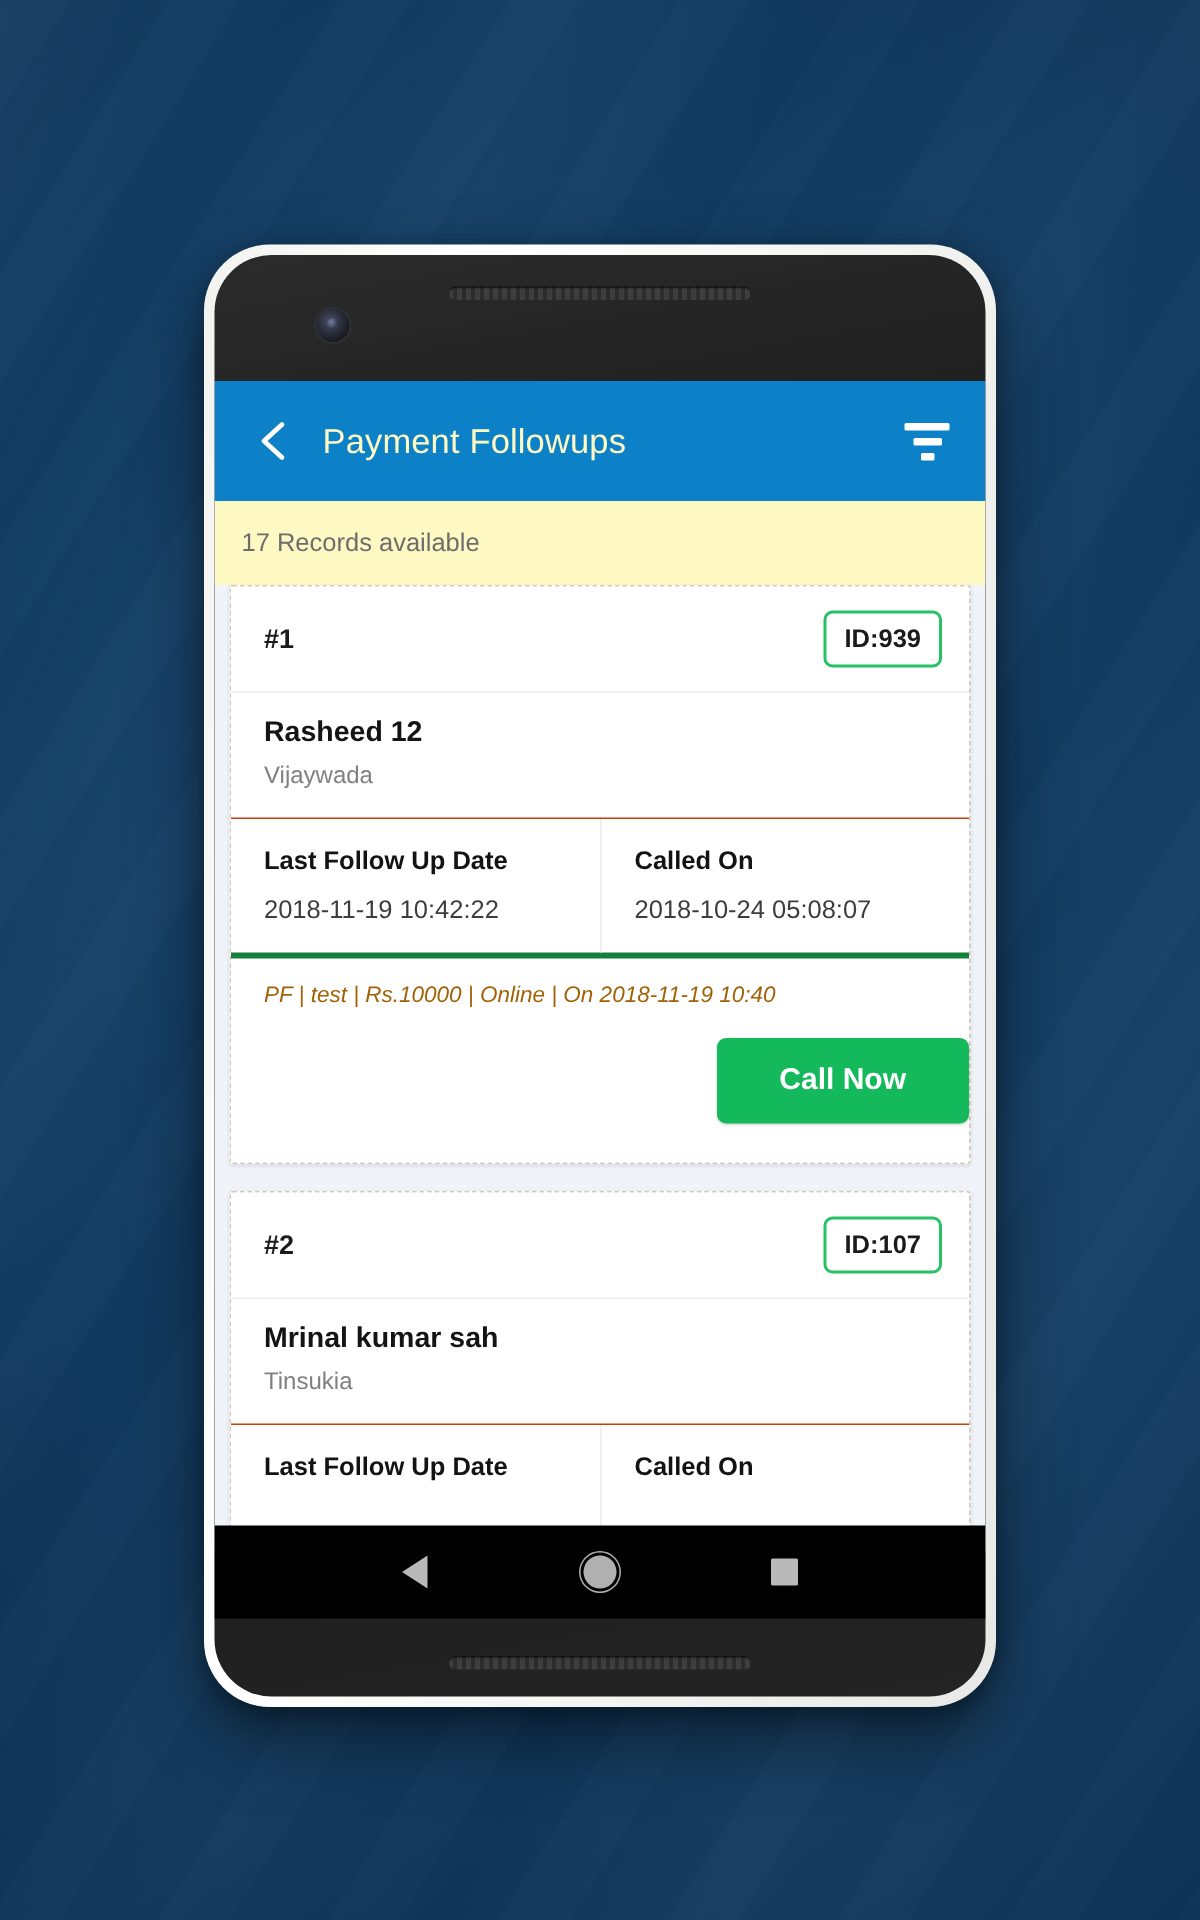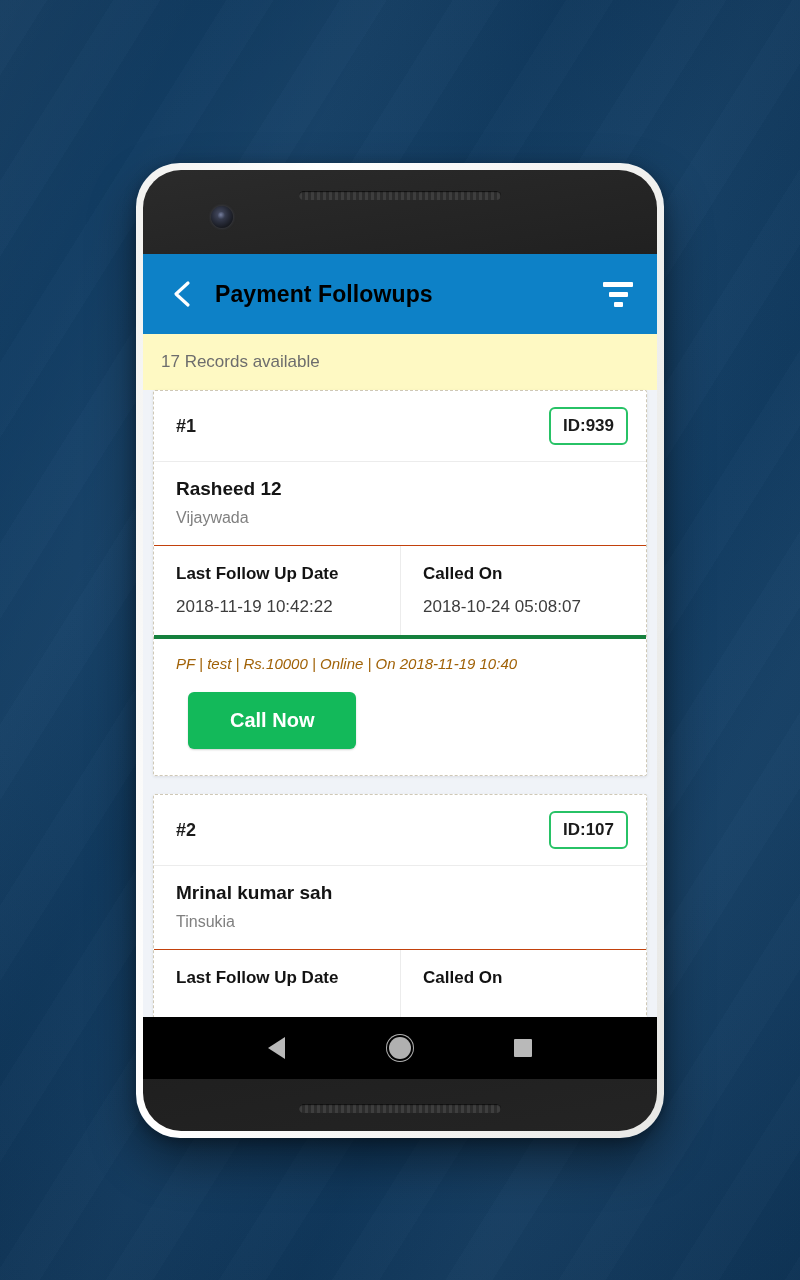--- a/index.html
+++ b/index.html
@@ -120,23 +120,23 @@
     width: 26px;
     height: 30px;
     flex: 0 0 auto;
     display: flex;
     align-items: center;
     justify-content: center;
   }
   .back-icon svg { display: block; }
   .appbar-title {
     flex: 1;
-    color: #000000;
+    color: #fef9c3;
     font-size: 23px;
-    font-weight: bold;
+    font-weight: normal;
     letter-spacing: 0.1px;
     margin-left: 20px;
   }
   .filter-icon {
     width: 34px;
     height: 30px;
     flex: 0 0 auto;
     display: flex;
     flex-direction: column;
     align-items: center;
@@ -241,21 +241,21 @@
 
   .card-note {
     padding: 16px 22px 14px 22px;
     font-size: 15px;
     font-style: italic;
     color: #a16207;
   }
 
   .card-action {
     display: flex;
-    justify-content: flex-start;
+    justify-content: flex-end;
     padding: 6px 0 26px 0;
     margin-left: 34px;
   }
   .call-btn {
     background: #13b95a;
     color: #ffffff;
     border: none;
     border-radius: 6px;
     font-family: "Liberation Sans", sans-serif;
     font-size: 20px;

